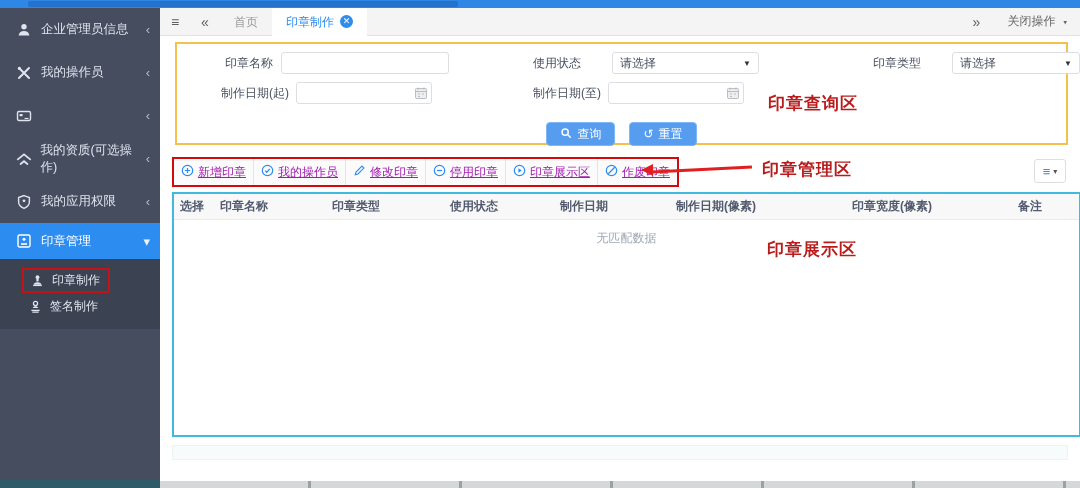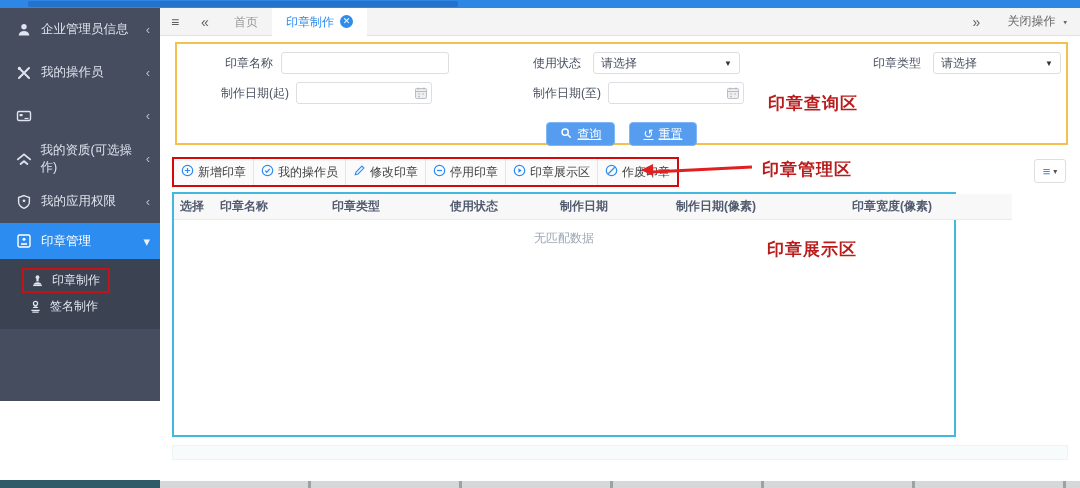--- a/index.html
+++ b/index.html
@@ -6,21 +6,21 @@
   html,body { width:1080px; height:488px; }
   body { position:relative; overflow:hidden; background:#fff;
          font-family:"Liberation Sans", sans-serif; }
 
   
   .topstrip { position:absolute; left:0; top:0; width:1080px; height:8px; background:#2e87e5; }
   .topstrip .smear { position:absolute; left:28px; top:1px; width:430px; height:6px;
                      background:rgba(10,60,140,.28); border-radius:2px; }
 
   
-  .sidebar { position:absolute; left:0; top:8px; width:160px; height:393px; background:#454d5e; }
+  .sidebar { position:absolute; left:0; top:8px; width:160px; height:472px; background:#454d5e; }
   .side-item { height:43px; display:flex; align-items:center; padding:0 10px 0 14px;
                color:#dfe4ee; font-size:12.5px; cursor:pointer; }
   .side-item .icn { width:20px; margin-right:7px; display:flex; justify-content:center; align-items:center; }
   .side-item .chev { margin-left:auto; color:#b6bdca; font-size:13px; }
   .side-item.active { background:#2d8cf0; color:#fff; height:36px; }
   .side-item.active .chev { color:#eaf2fd; }
   .submenu { background:#3b4252; padding:8px 0 10px; }
   .sub-item { height:26px; display:flex; align-items:center; padding-left:26px;
               color:#dfe4ee; font-size:12px; cursor:pointer; }
   .sub-item .icn { width:18px; margin-right:6px; display:flex; justify-content:center; }
@@ -43,49 +43,49 @@
   .closeops { color:#666; cursor:pointer;font-family:Liberation Mono, monospace; }
   .closeops .caret { font-size:9px; color:#666; }
 
   
   .query { position:absolute; left:175px; top:42px; width:893px; height:103px;
            border:2px solid #f2c14e; background:#fff; }
   .q-label { position:absolute; font-size:12px; color:#495060; text-align:right; line-height:22px; }
   .q-input { position:absolute; height:22px; border:1px solid #dcdee2; border-radius:3px; background:#fff; }
   .q-select { position:absolute; height:22px; border:1px solid #dcdee2; border-radius:3px; background:#fff;
               display:flex; align-items:center; justify-content:space-between; padding:0 7px;
-              font-size:12px; color:#495060; cursor:pointer; }
+              font-size:12px; color:#495060; cursor:pointer;margin-left:19px; }
   .q-select .caret { font-size:8px; color:#333; }
   .date-wrap { position:absolute; height:22px; border:1px solid #dcdee2; border-radius:3px; background:#fff; }
   .cal { position:absolute; right:3px; top:3px; }
   .q-btnrow { position:absolute; left:0; right:0; top:78px; display:flex; justify-content:center; gap:14px; }
   .blue-btn { height:24px; background:#569df0; border:1px solid #7fb6f5; border-radius:4px; color:#fff;
-              font-size:12px; display:flex; align-items:center; gap:5px; padding:0 13px; cursor:pointer;text-decoration:underline; }
+              font-size:12px; display:flex; align-items:center; gap:5px; padding:0 13px; cursor:pointer; }
 
   .annotation { position:absolute; color:#b91c1c; font-size:17px; font-weight:bold; letter-spacing:1px; }
 
   
   .mgmt-box { position:absolute; left:172px; top:157px; display:inline-flex; border:2px solid #d40a0a;
               background:#fbfbfc; }
   .tbtn { display:flex; align-items:center; gap:4px; padding:0 7px; height:26px; font-size:12px;
-          color:#404040; background:#fbfbfc; border-right:1px solid #e3e5e8; cursor:pointer; white-space:nowrap; }
+          color:#a21caf; background:#fbfbfc; border-right:1px solid #e3e5e8; cursor:pointer; white-space:nowrap;text-decoration:underline; }
   .tbtn:last-child { border-right:none; }
   .arrow-head { position:absolute; left:641px; top:164px; width:0; height:0;
                 border-top:6px solid transparent; border-bottom:6px solid transparent;
                 border-right:12px solid #e02020; }
   .arrow-line { position:absolute; left:652px; top:168px; width:100px; height:3px; background:#e02020;
                 transform:rotate(-3deg); }
   .mgmt-annot { left:762px; top:158px; }
   .list-btn { position:absolute; right:14px; top:159px; width:32px; height:24px; background:#fff;
               border:1px solid #dcdee2; border-radius:3px; display:flex; align-items:center;
               justify-content:center; gap:3px; color:#2d8cf0; font-size:13px; cursor:pointer; }
   .list-btn .caret { font-size:8px; color:#555; }
 
   
-  .grid { position:absolute; left:172px; top:192px; width:784px; height:245px;
+  .grid { position:absolute; left:172px; top:192px; width:909px; height:245px;
           border:2px solid #41b9de; background:#fff; }
   .grid table { width:100%; border-collapse:collapse; table-layout:fixed; }
   .grid th { font-size:12px; font-weight:bold; color:#515a6e; text-align:left; background:#f8f8f9;
              padding:4px 6px; border-bottom:1px solid #e8eaec; white-space:nowrap; overflow:hidden; }
   .empty-row { text-align:center; font-size:12px; color:#9ea7b4; padding-top:10px; }
   .grid-annot { left:593px; top:44px; }
 
   .pager { position:absolute; left:172px; top:445px; width:896px; height:15px;
            background:#f7fbfc; border:1px solid #eef3f4; }
 </style>

